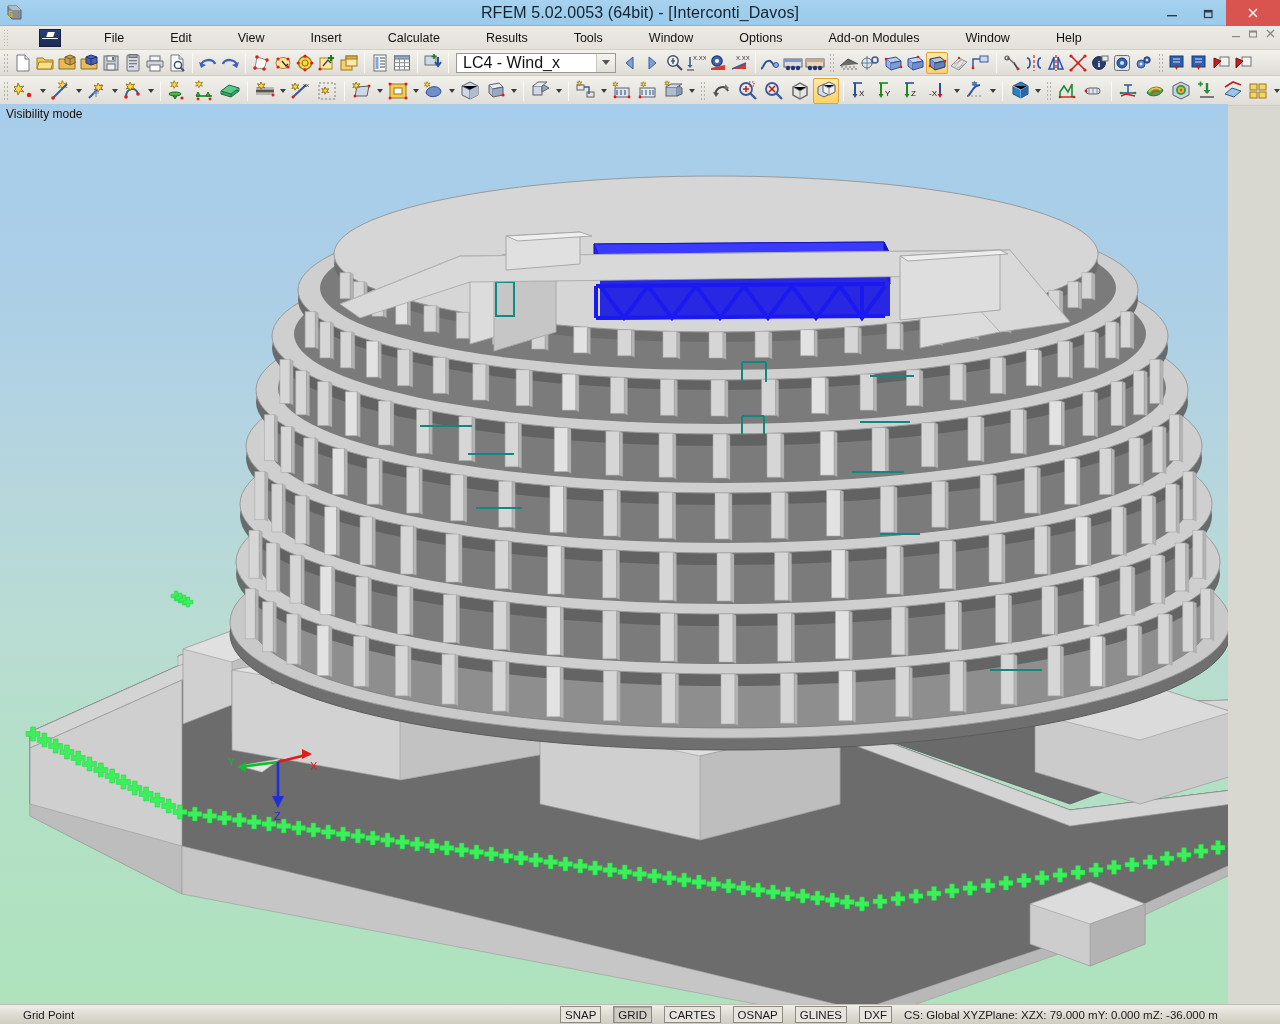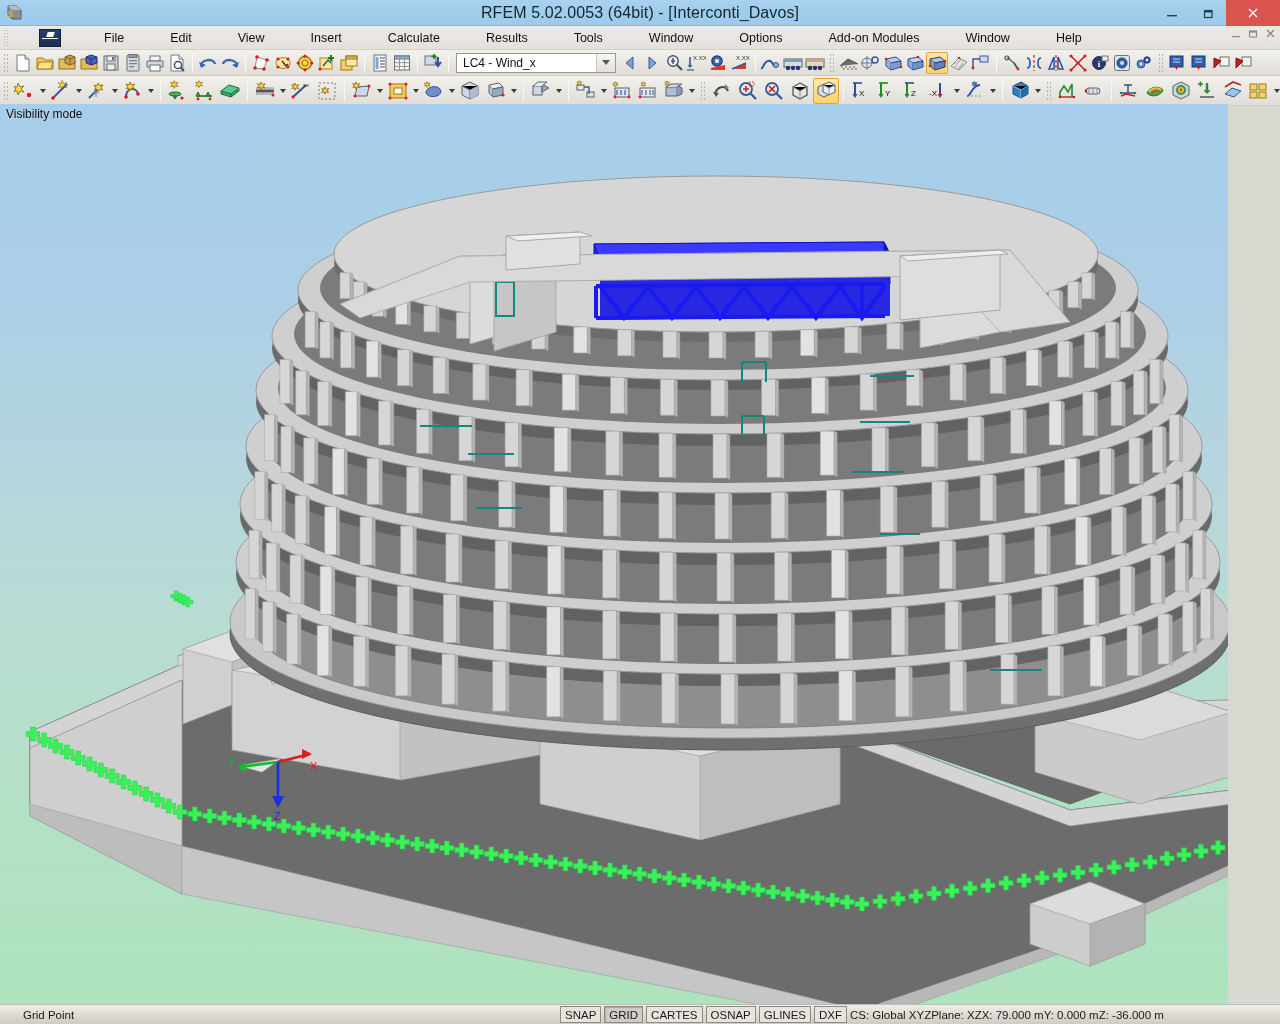--- a/index.html
+++ b/index.html
@@ -90,21 +90,21 @@
       align-items:center; justify-content:center;}
   .drop:after{ content:""; border-left:3px solid transparent;
       border-right:3px solid transparent; border-top:4px solid #3c3c3c; }
 
   
   #lc-combo{
     width:160px; height:20px; background:#fff; border:1px solid #9a9a92;
     display:flex; align-items:center; margin:0 3px; flex:0 0 auto;
     position:relative;
   }
-  #lc-value{ padding-left:6px; font-size:12px; color:#111; flex:1;
+  #lc-value{ padding-left:6px; font-size:16px; color:#111; flex:1;
       white-space:nowrap; overflow:hidden;}
   #lc-arrow{
     width:19px; height:18px; background:linear-gradient(#f6f5f1,#e2e0d9);
     border-left:1px solid #c8c6be; display:flex; align-items:center;
     justify-content:center; }
   #lc-arrow:after{ content:""; border-left:4px solid transparent;
       border-right:4px solid transparent; border-top:5px solid #555; }
 
   
   #viewport{
@@ -122,21 +122,21 @@
 
   
   #statusbar{
     position:absolute; left:0; top:1004px; width:1280px; height:20px;
     background:linear-gradient(to bottom,#efeee9 0%,#dedbd3 50%,#cfccc4 100%);
     border-top:1px solid #bfbcb4;
     display:flex; align-items:center; font-size:11.5px; color:#1a1a1a;
   }
   #status-msg{ padding-left:23px; flex:0 0 560px; }
   .sb-toggle{
-    height:17px; padding:0 4px; margin-right:3px;
+    height:17px; padding:0 4px; margin-right:12px;
     display:flex; align-items:center; justify-content:center;
     border:1px solid #8d8a82; background:#e6e4dd; font-size:11.5px;
     color:#1a1a1a;
   }
   .sb-toggle.on{ background:#cfcdc6; border:1px solid #8d8a82;
       box-shadow:inset 1px 1px 1px rgba(0,0,0,.18); }
   .sb-field{ white-space:nowrap; }
   .sb-coord{ white-space:nowrap; }
 </style>
 </head>

